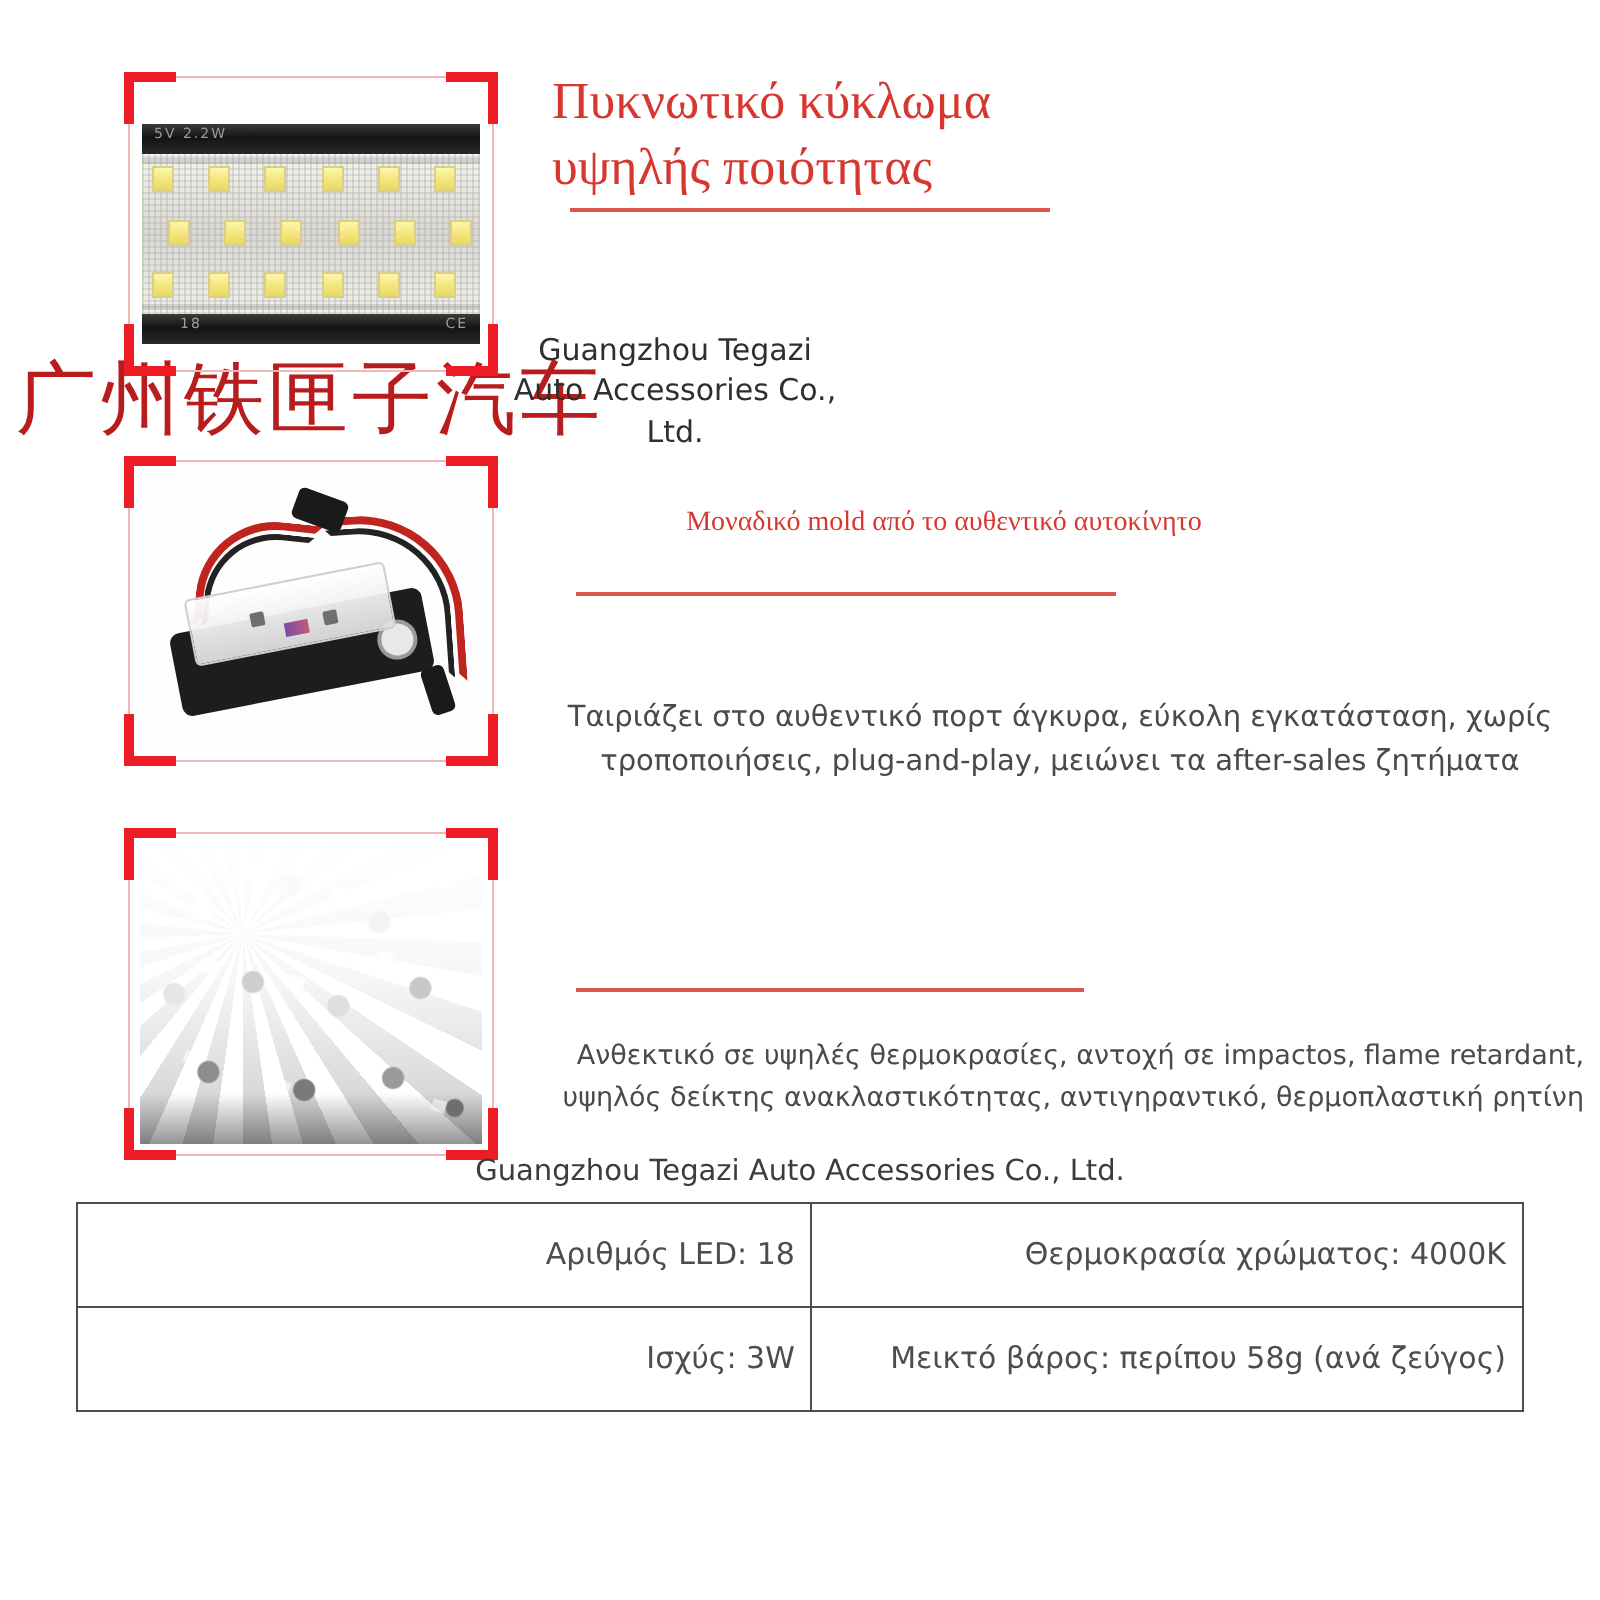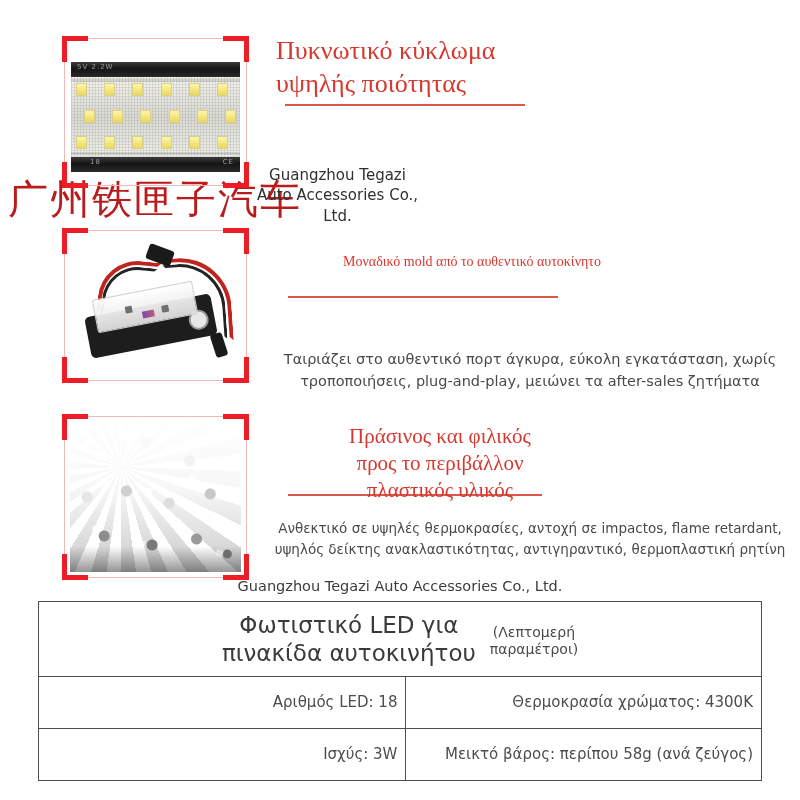--- a/index.html
+++ b/index.html
@@ -412,44 +412,31 @@
         <span class="granule-speck" style="left:112px; top:108px; width:8px; height:7px; background:rgba(255,255,255,.6);"></span>
         <span class="granule-speck" style="left:146px; top:128px; width:7px; height:6px; background:rgba(255,255,255,.5);"></span>
       </div>
     </div>
     <div class="corner c-tl"></div>
     <div class="corner c-tr"></div>
     <div class="corner c-bl"></div>
     <div class="corner c-br"></div>
   </div>
 
-  <div class="heading" style="left:280px; top:423px; width:320px; font-size:21px; text-align:center;">Πράσινος και φιλικός
-προς το περιβάλλον
-πλαστικός υλικός</div>
   <div class="rule" style="left:288px; top:494px; width:254px;"></div>
-  <div class="body-text" style="left:268px; top:518px; width:524px; font-size:13.5px;">Ανθεκτικό σε υψηλές θερμοκρασίες, αντοχή σε impactos, flame retardant,
+  <div class="body-text" style="left:268px; top:518px; width:524px; font-size:13.5px;text-align:right;">Ανθεκτικό σε υψηλές θερμοκρασίες, αντοχή σε impactos, flame retardant,
 υψηλός δείκτης ανακλαστικότητας, αντιγηραντικό, θερμοπλαστική ρητίνη</div>
 
   <div class="company-line">Guangzhou Tegazi Auto Accessories Co., Ltd.</div>
 
   <table class="spec-table">
     <tbody>
-      <tr>
-        <td class="spec-head-cell" colspan="2">
-          <div class="head-wrap">
-            <div class="head-main">Φωτιστικό LED για
-πινακίδα αυτοκινήτου</div>
-            <div class="head-sub">(Λεπτομερή
-παραμέτροι)</div>
-          </div>
-        </td>
-      </tr>
       <tr class="spec-row">
         <td class="col-left">Αριθμός LED: 18</td>
-        <td class="col-right">Θερμοκρασία χρώματος: 4300K</td>
+        <td class="col-right">Θερμοκρασία χρώματος: 4000K</td>
       </tr>
       <tr class="spec-row">
         <td class="col-left">Ισχύς: 3W</td>
         <td class="col-right">Μεικτό βάρος: περίπου 58g (ανά
 ζεύγος)</td>
       </tr>
     </tbody>
   </table>
 
 </div>

